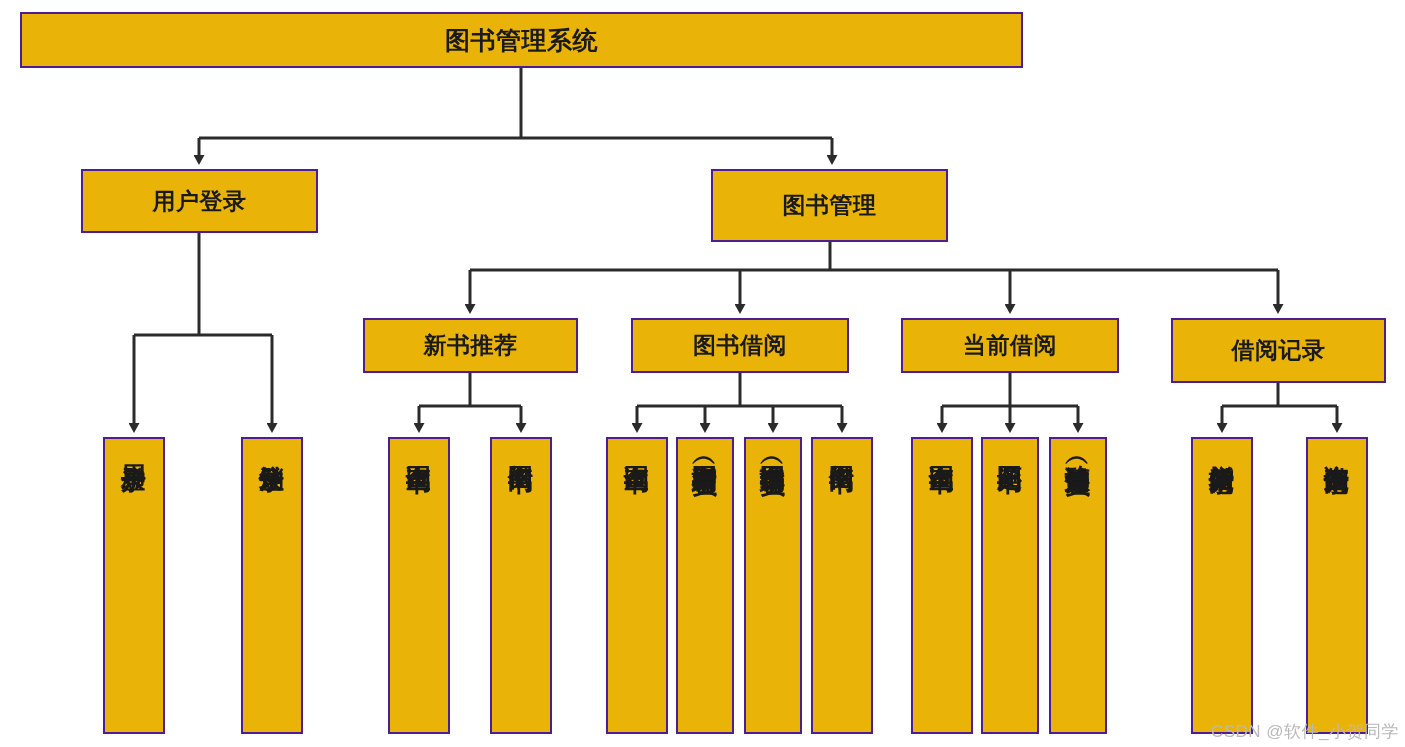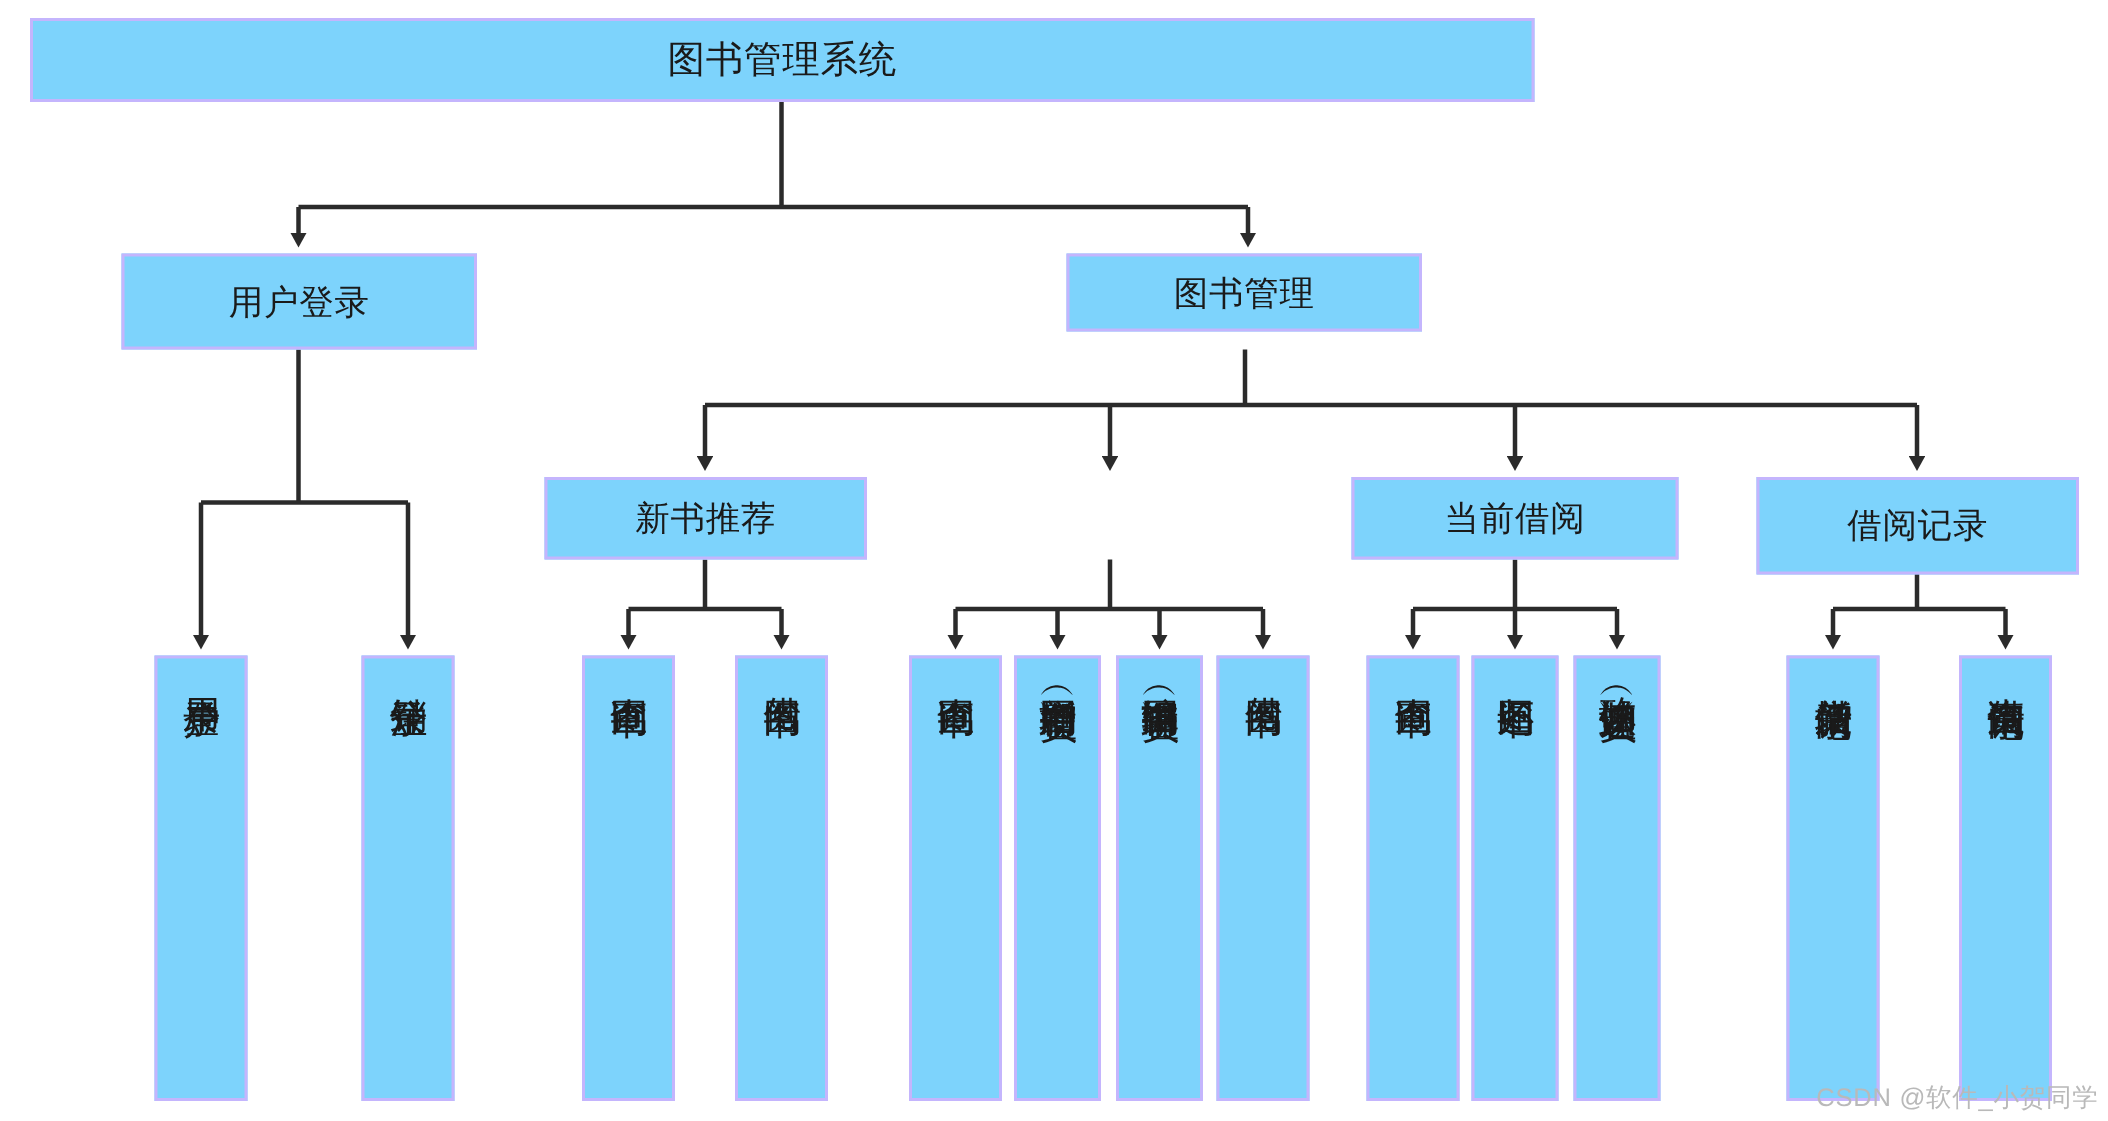--- a/index.html
+++ b/index.html
@@ -22,26 +22,27 @@
     position: absolute;
     left: 0;
     top: 0;
     width: 1405px;
     height: 747px;
     pointer-events: none;
   }
   .node {
     position: absolute;
     box-sizing: border-box;
-    background: #7dd3fc;
-    border: 2px solid #c4b5fd;
+    background: #eab308;
+    border: 2px solid #4c1d95;
     display: flex;
     align-items: center;
     justify-content: center;
     color: #1a1a1a;
+    font-weight: bold;
   }
   .node-label {
     display: block;
     text-align: center;
     line-height: 1.22;
     color: #1a1a1a;
   }
   .node.horizontal .node-label {
     font-size: 23px;
     letter-spacing: 0.5px;
@@ -130,28 +131,31 @@
   </svg>
 
   <div class="node horizontal root" style="left:20px; top:12px; width:1003px; height:56px;">
     <span class="node-label">图书管理系统</span>
   </div>
 
   <div class="node horizontal" style="left:81px; top:169px; width:237px; height:64px;">
     <span class="node-label">用户登录</span>
   </div>
 
-  <div class="node horizontal" style="left:711px; top:169px; width:237px; height:52px;">
+  <div class="node horizontal" style="left:711px; top:169px; width:237px; height:73px;">
     <span class="node-label">图书管理</span>
   </div>
 
   <div class="node horizontal" style="left:363px; top:318px; width:215px; height:55px;">
     <span class="node-label">新书推荐</span>
   </div>
 
+  <div class="node horizontal" style="left:631px; top:318px; width:218px; height:55px;">
+    <span class="node-label">图书借阅</span>
+  </div>
 
   <div class="node horizontal" style="left:901px; top:318px; width:218px; height:55px;">
     <span class="node-label">当前借阅</span>
   </div>
 
   <div class="node horizontal" style="left:1171px; top:318px; width:215px; height:65px;">
     <span class="node-label">借阅记录</span>
   </div>
 
   <div class="node vertical" style="left:103px; top:437px; width:62px; height:297px;">

